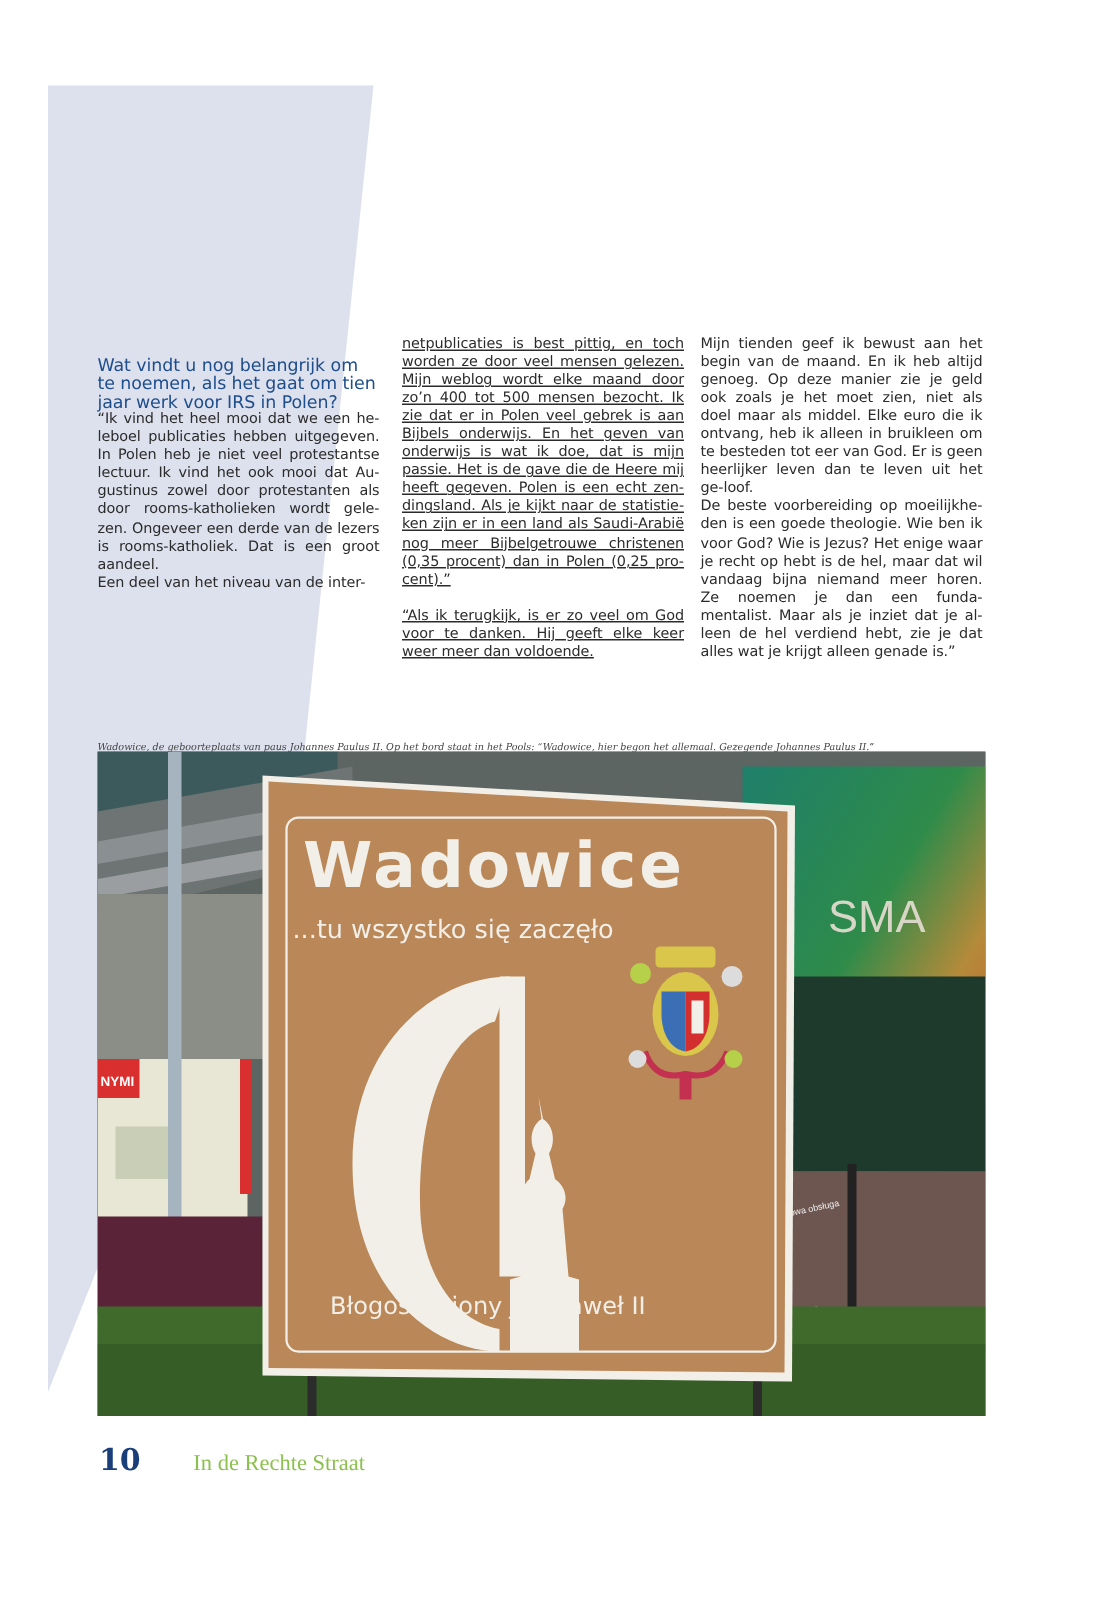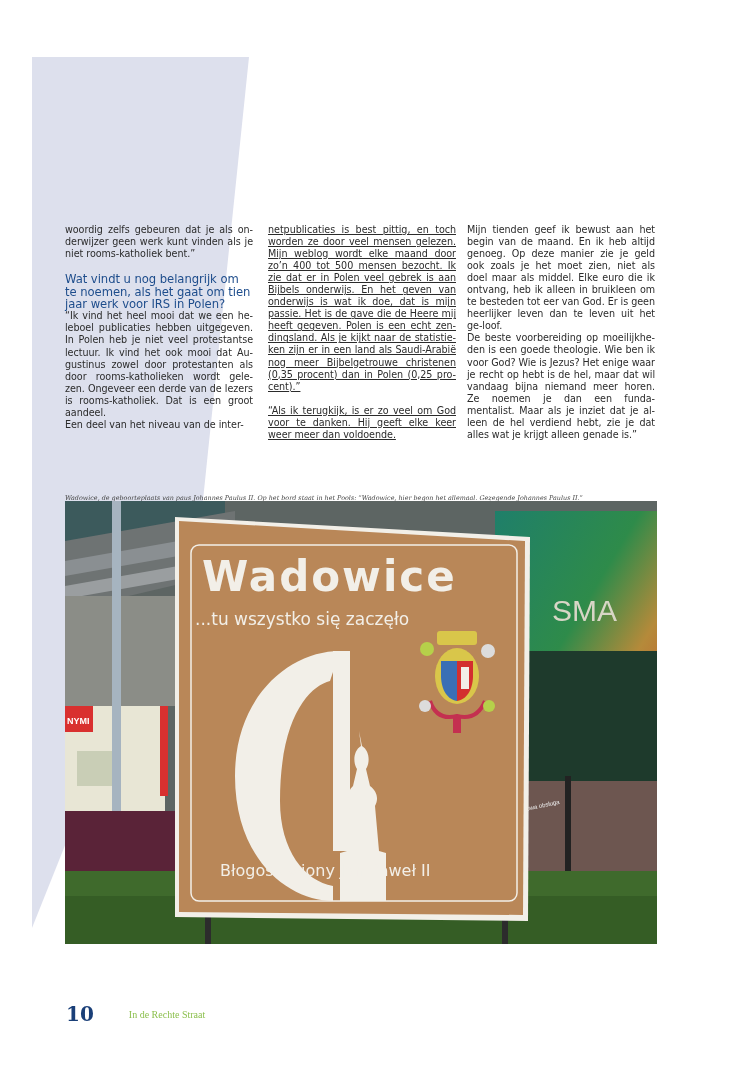--- a/index.html
+++ b/index.html
@@ -28,41 +28,40 @@
     position: absolute; left: 65px; top: 483px; width: 600px;
     font-family: "DejaVu Serif", "Liberation Serif", serif;
     font-style: italic; font-size: 6.4px; color: #444; z-index: 1; white-space: nowrap; margin-top: 11px;
   }
   .photo {
     position: absolute; left: 65px; top: 501px; width: 592px; height: 443px;
     overflow: hidden; z-index: 1; background: #4a5550;
   }
   .photo svg { display: block; }
   .footer {
-    position: absolute; left: 66px; top: 1002px; z-index: 1;
-    display: flex; align-items: center; gap: 8px;
+    position: absolute; left: 66px; top: 961px; z-index: 1;
+    display: flex; align-items: flex-end; gap: 8px;
   }
   .page-num {
     font-family: "DejaVu Serif", "Liberation Serif", serif; font-weight: bold;
     font-size: 20px; color: #1a3f78;
   }
   .mag-name {
     font-family: "Liberation Serif", "DejaVu Serif", serif;
-    font-size: 10px; color: #8cc04e; padding-left: 27px;
+    font-size: 15px; color: #8cc04e; padding-left: 27px;
   }
 </style>
 </head>
 <body>
 
 <svg class="bg-shape" viewBox="0 0 738 1068">
   <polygon points="32,57 249,57 203,500 32,928" fill="#dde0ed"></polygon>
 </svg>
 
 <div class="col" id="col1">
-  <p>woordig zelfs gebeuren dat je als on-derwijzer geen werk kunt vinden als je niet rooms-katholiek bent.”</p>
   <h2 class="q-heading">Wat vindt u nog belangrijk om te noemen, als het gaat om tien jaar werk voor IRS in Polen?</h2>
   <p>“Ik vind het heel mooi dat we een he-leboel publicaties hebben uitgegeven. In Polen heb je niet veel protestantse lectuur. Ik vind het ook mooi dat Au-gustinus zowel door protestanten als door rooms-katholieken wordt gele-zen. Ongeveer een derde van de lezers is rooms-katholiek. Dat is een groot aandeel.</p>
   <p>Een deel van het niveau van de inter-</p>
 </div>
 
 <div class="col" id="col2">
   <p>netpublicaties is best pittig, en toch worden ze door veel mensen gelezen. Mijn weblog wordt elke maand door zo’n 400 tot 500 mensen bezocht. Ik zie dat er in Polen veel gebrek is aan Bijbels onderwijs. En het geven van onderwijs is wat ik doe, dat is mijn passie. Het is de gave die de Heere mij heeft gegeven. Polen is een echt zen-dingsland. Als je kijkt naar de statistie-ken zijn er in een land als Saudi-Arabië nog meer Bijbelgetrouwe christenen (0,35 procent) dan in Polen (0,25 pro-cent).”</p>
   <p class="gap">“Als ik terugkijk, is er zo veel om God voor te danken. Hij geeft elke keer weer meer dan voldoende.</p>
 </div>
 

